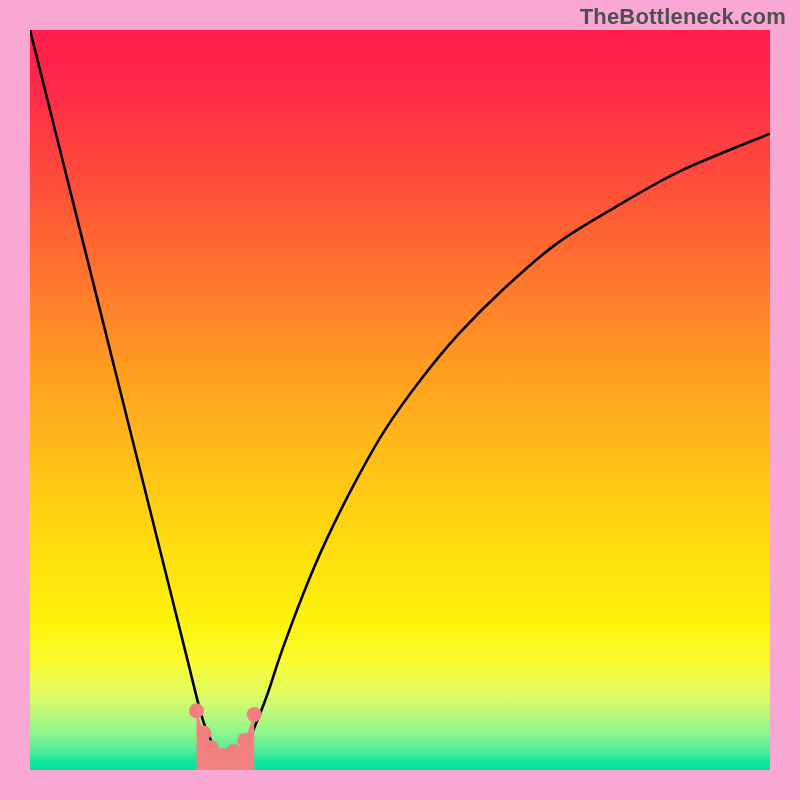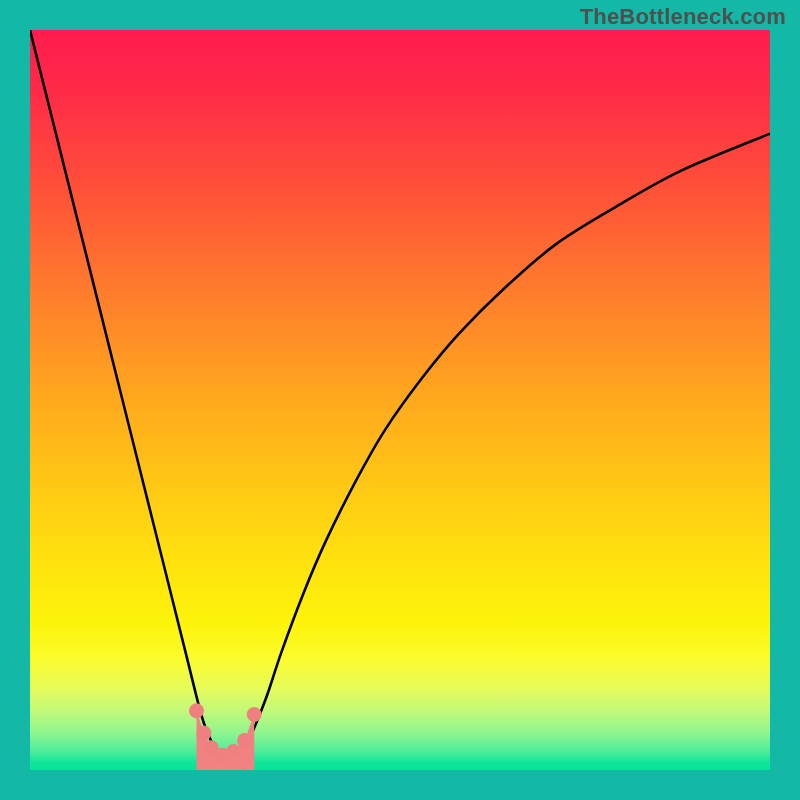--- a/index.html
+++ b/index.html
@@ -10,21 +10,21 @@
     background: #000;
     font-family: Arial, Helvetica, sans-serif;
     overflow: hidden;
   }
   .frame {
     position: absolute;
     top: 0;
     left: 0;
     width: 800px;
     height: 800px;
-    background: #14b8a6;
+    background: #f9a8d4;
   }
   .watermark {
     position: absolute;
     top: 4px;
     right: 14px;
     color: #4f4f4f;
     font-size: 22px;
     font-weight: 600;
     letter-spacing: 0.2px;
     z-index: 10;

